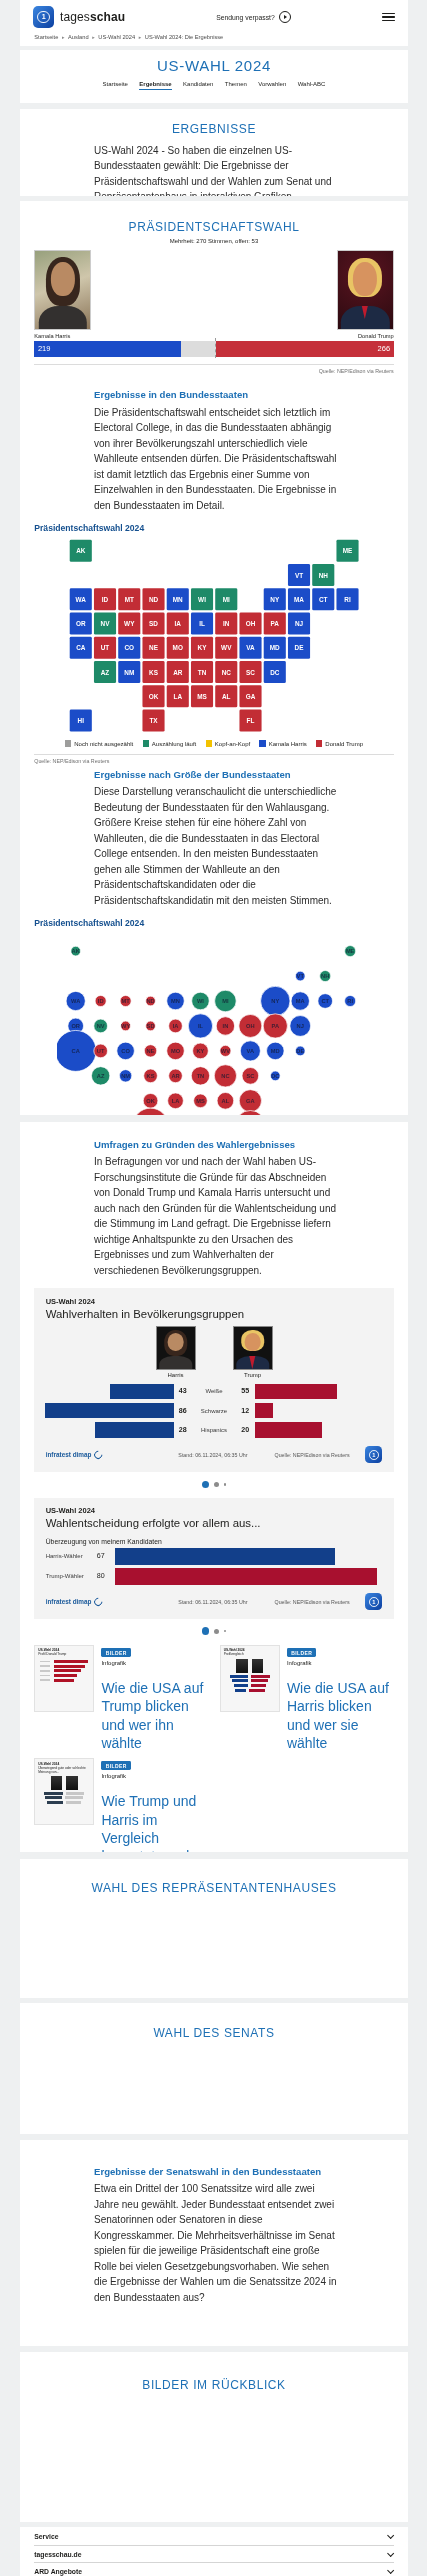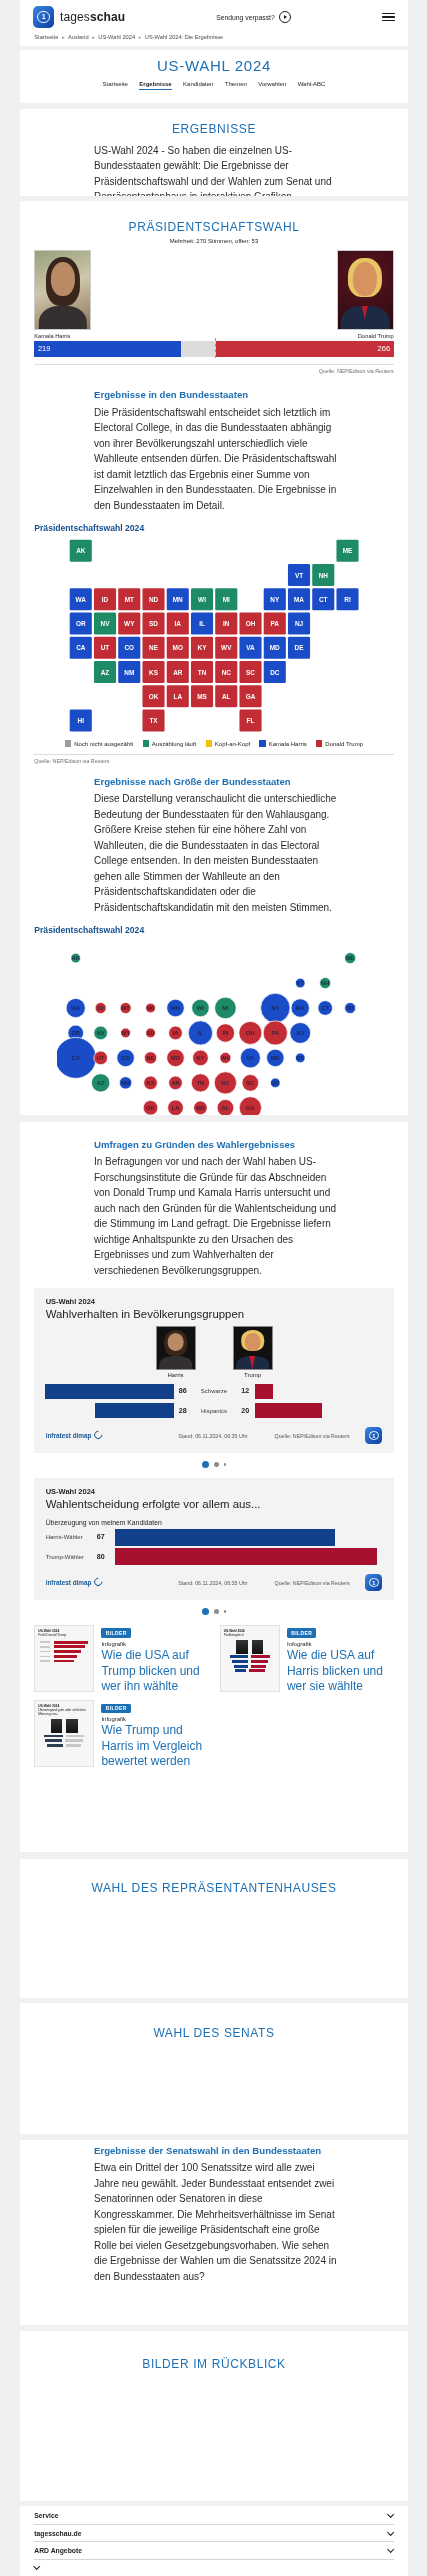--- a/index.html
+++ b/index.html
@@ -105,21 +105,21 @@
   .if-meta.src{margin-left:21.4px;margin-right:10px}
   .dots{display:flex;justify-content:center;align-items:center;gap:5px;margin-top:8.6px}
   .dot{border-radius:50%;background:#8c8c8c;cursor:pointer}
   .dot.d1{width:7.1px;height:7.1px;background:#1e70b5}
   .dot.d2{width:5px;height:5px}
   .dot.d3{width:2.9px;height:2.9px}
   .dec-group{margin-top:8.6px}
   .dec-group .glabel{font-size:6.8px;margin-bottom:2.9px}
   .dec-row{display:flex;align-items:center;height:17px;margin-top:2.9px}
   .dec-row .lbl{width:51px;font-size:6px;color:#3a3a3a}
-  .dec-row .val{width:18.5px;font-size:7.1px;font-weight:bold}
+  .dec-row .val{width:18.5px;font-size:7.1px;font-weight:normal}
   .dec-row .bar{height:17px}
   .bar.p-harris{background:#123f8a}
   .bar.p-trump{background:#a8102f}
 
   
   .teasers{display:grid;grid-template-columns:1fr 1fr;gap:5.7px 11.4px;margin:10px 14.3px 0}
   .teaser{display:flex;cursor:pointer}
   .thumb{width:60px;height:67px;background:#f6f6f6;border:0.7px solid #e2e2e2;flex:0 0 auto;padding:2.9px;box-sizing:border-box;overflow:hidden}
   .tt-k{font-size:3.2px;font-weight:bold;color:#222}
   .tt-t{font-size:3.2px;color:#222}
@@ -132,25 +132,25 @@
   .mrow b{height:2.9px;width:18.5px;background:#123f8a;display:block}
   .mrow s{height:2.9px;width:18.5px;background:#a8102f;display:block}
   .mrow.gray s{background:#c7c7c7}
   .mrow.gray b{background:#2c3e50}
   .thumb.ph4{background:#d8d8d8;display:flex;align-items:center;justify-content:center}
   .globe{width:28.5px;height:28.5px;border-radius:50%;background:rgba(255,255,255,.55);position:relative}
   .globe::before{content:"";position:absolute;inset:5.7px;border-radius:50%;border:2.1px solid rgba(190,190,190,.8);border-left-color:transparent}
   .t-text{margin-left:7.1px}
   .badge{display:inline-block;background:#1e70b5;color:#fff;font-size:5px;font-weight:bold;letter-spacing:0.4px;padding:1.8px 4.3px;border-radius:1.4px}
   .t-kicker{font-size:6px;margin-top:2.9px;color:#1d1d1b}
-  .t-title{font-size:12px;line-height:1.3;color:#1e70b5;margin-top:1px;width:107px}
+  .t-title{font-size:14px;line-height:1.3;color:#1e70b5;margin-top:13px;width:107px}
 
   .sec-repr{height:117px;padding-top:21.4px}
   .sec-senat{height:108px;padding-top:23px}
-  .sec-senerg{height:180px;padding-top:5px}
+  .sec-senerg{height:180px;padding-top:26px}
   .sec-rueck{height:144px;padding-top:26px}
 
   
   .sec-footer{height:144px;padding:1.4px 14.3px 0;box-sizing:border-box}
   .acc-row{display:flex;justify-content:space-between;align-items:center;height:16.4px;border-bottom:0.7px solid #d5d5d5;cursor:pointer}
   .acc-row .alabel{font-size:6.8px;font-weight:bold}
   .chev{width:4.3px;height:4.3px;border-right:1px solid #1d1d1b;border-bottom:1px solid #1d1d1b;transform:rotate(45deg);margin-top:-2.1px}
 
   svg text{font-family:"Liberation Sans",sans-serif}
 </style>
@@ -365,21 +365,21 @@
         <span>Kamala Harris</span>
       </span>
       <span class="li">
         <span class="sq" style="background:#c22d35"></span>
         <span>Donald Trump</span>
       </span>
     </div>
   <hr class="divider">
   <div class="quelle">Quelle: NEP/Edison via Reuters</div>
 
-  <h3 class="sub-heading" style="margin-top:12px">Ergebnisse nach Größe der Bundesstaaten</h3>
+  <h3 class="sub-heading" style="margin-top:5px">Ergebnisse nach Größe der Bundesstaaten</h3>
   <p class="copy">Diese Darstellung veranschaulicht die unterschiedliche Bedeutung der Bundesstaaten für den Wahlausgang. Größere Kreise stehen für eine höhere Zahl von Wahlleuten, die die Bundesstaaten in das Electoral College entsenden. In den meisten Bundesstaaten gehen alle Stimmen der Wahlleute an den Präsidentschaftskandidaten oder die Präsidentschaftskandidatin mit den meisten Stimmen.</p>
   <div class="chart-label">Präsidentschaftswahl 2024</div>
   <div class="map2-wrap" id="bubble-map"><svg width="314" height="211" viewBox="0 0 440 296">
         <circle cx="26" cy="24" r="6.8" fill="#1e8a68" stroke="#ffffff" stroke-width="1"></circle>
         <text x="26" y="27" text-anchor="middle" font-size="8" font-weight="bold" fill="rgba(16,24,48,0.72)">AK</text>
         <circle cx="411" cy="24" r="7.8" fill="#1e8a68" stroke="#ffffff" stroke-width="1"></circle>
         <text x="411" y="27" text-anchor="middle" font-size="8" font-weight="bold" fill="rgba(16,24,48,0.72)">ME</text>
         <circle cx="341" cy="59" r="6.8" fill="#1b4cc8" stroke="#ffffff" stroke-width="1"></circle>
         <text x="341" y="62" text-anchor="middle" font-size="8" font-weight="bold" fill="rgba(16,24,48,0.72)">VT</text>
         <circle cx="376" cy="59" r="7.8" fill="#1e8a68" stroke="#ffffff" stroke-width="1"></circle>
@@ -528,20 +528,31 @@
             <i class="hair"></i>
             <i class="head"></i>
             <i class="body"></i>
           </div>
         <div class="pname">Trump</div>
         </div>
     </div>
     <div class="cmp-rows" id="cmp-rows">
         <div class="cmp-row">
           <div class="zone l">
+            <div class="bar" style="width:64px"></div>
+          </div>
+          <div class="val">43</div>
+          <div class="lbl">Weiße</div>
+          <div class="val">55</div>
+          <div class="zone r">
+            <div class="bar" style="width:82px"></div>
+          </div>
+        </div>
+        <div class="cmp-row">
+          <div class="zone l">
             <div class="bar" style="width:129px"></div>
           </div>
           <div class="val">86</div>
           <div class="lbl">Schwarze</div>
           <div class="val">12</div>
           <div class="zone r">
             <div class="bar" style="width:18px"></div>
           </div>
         </div>
         <div class="cmp-row">

